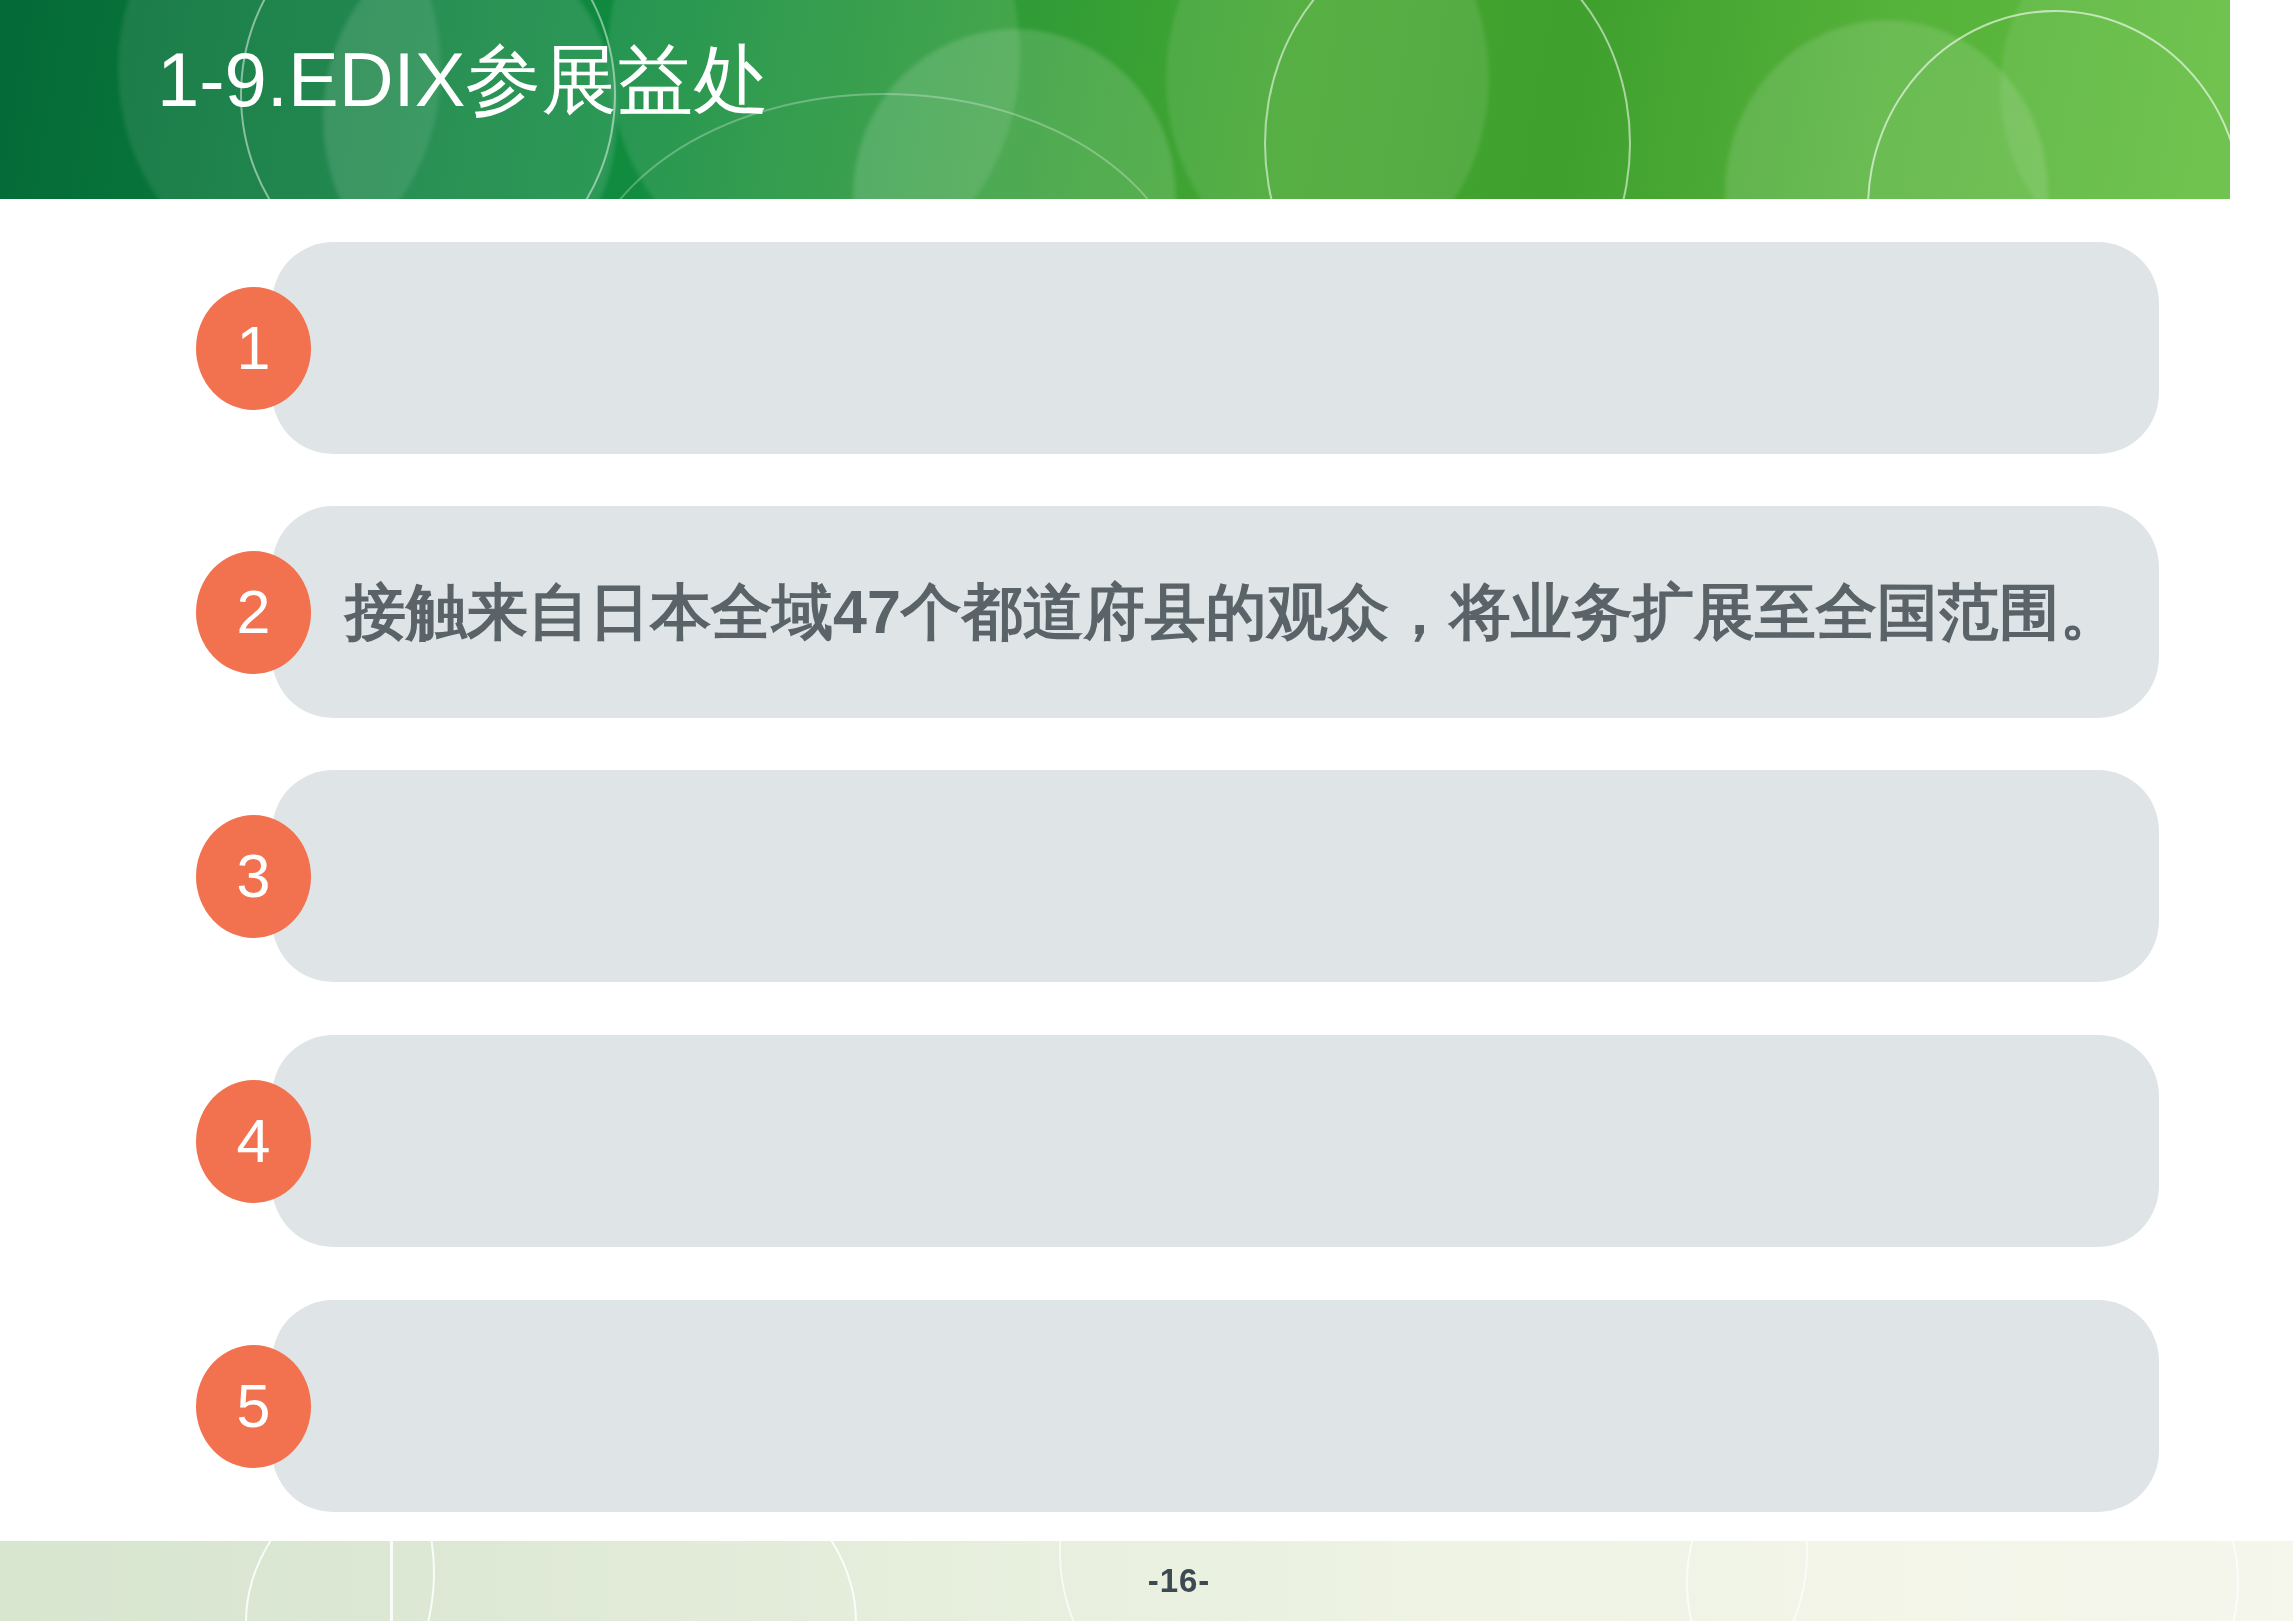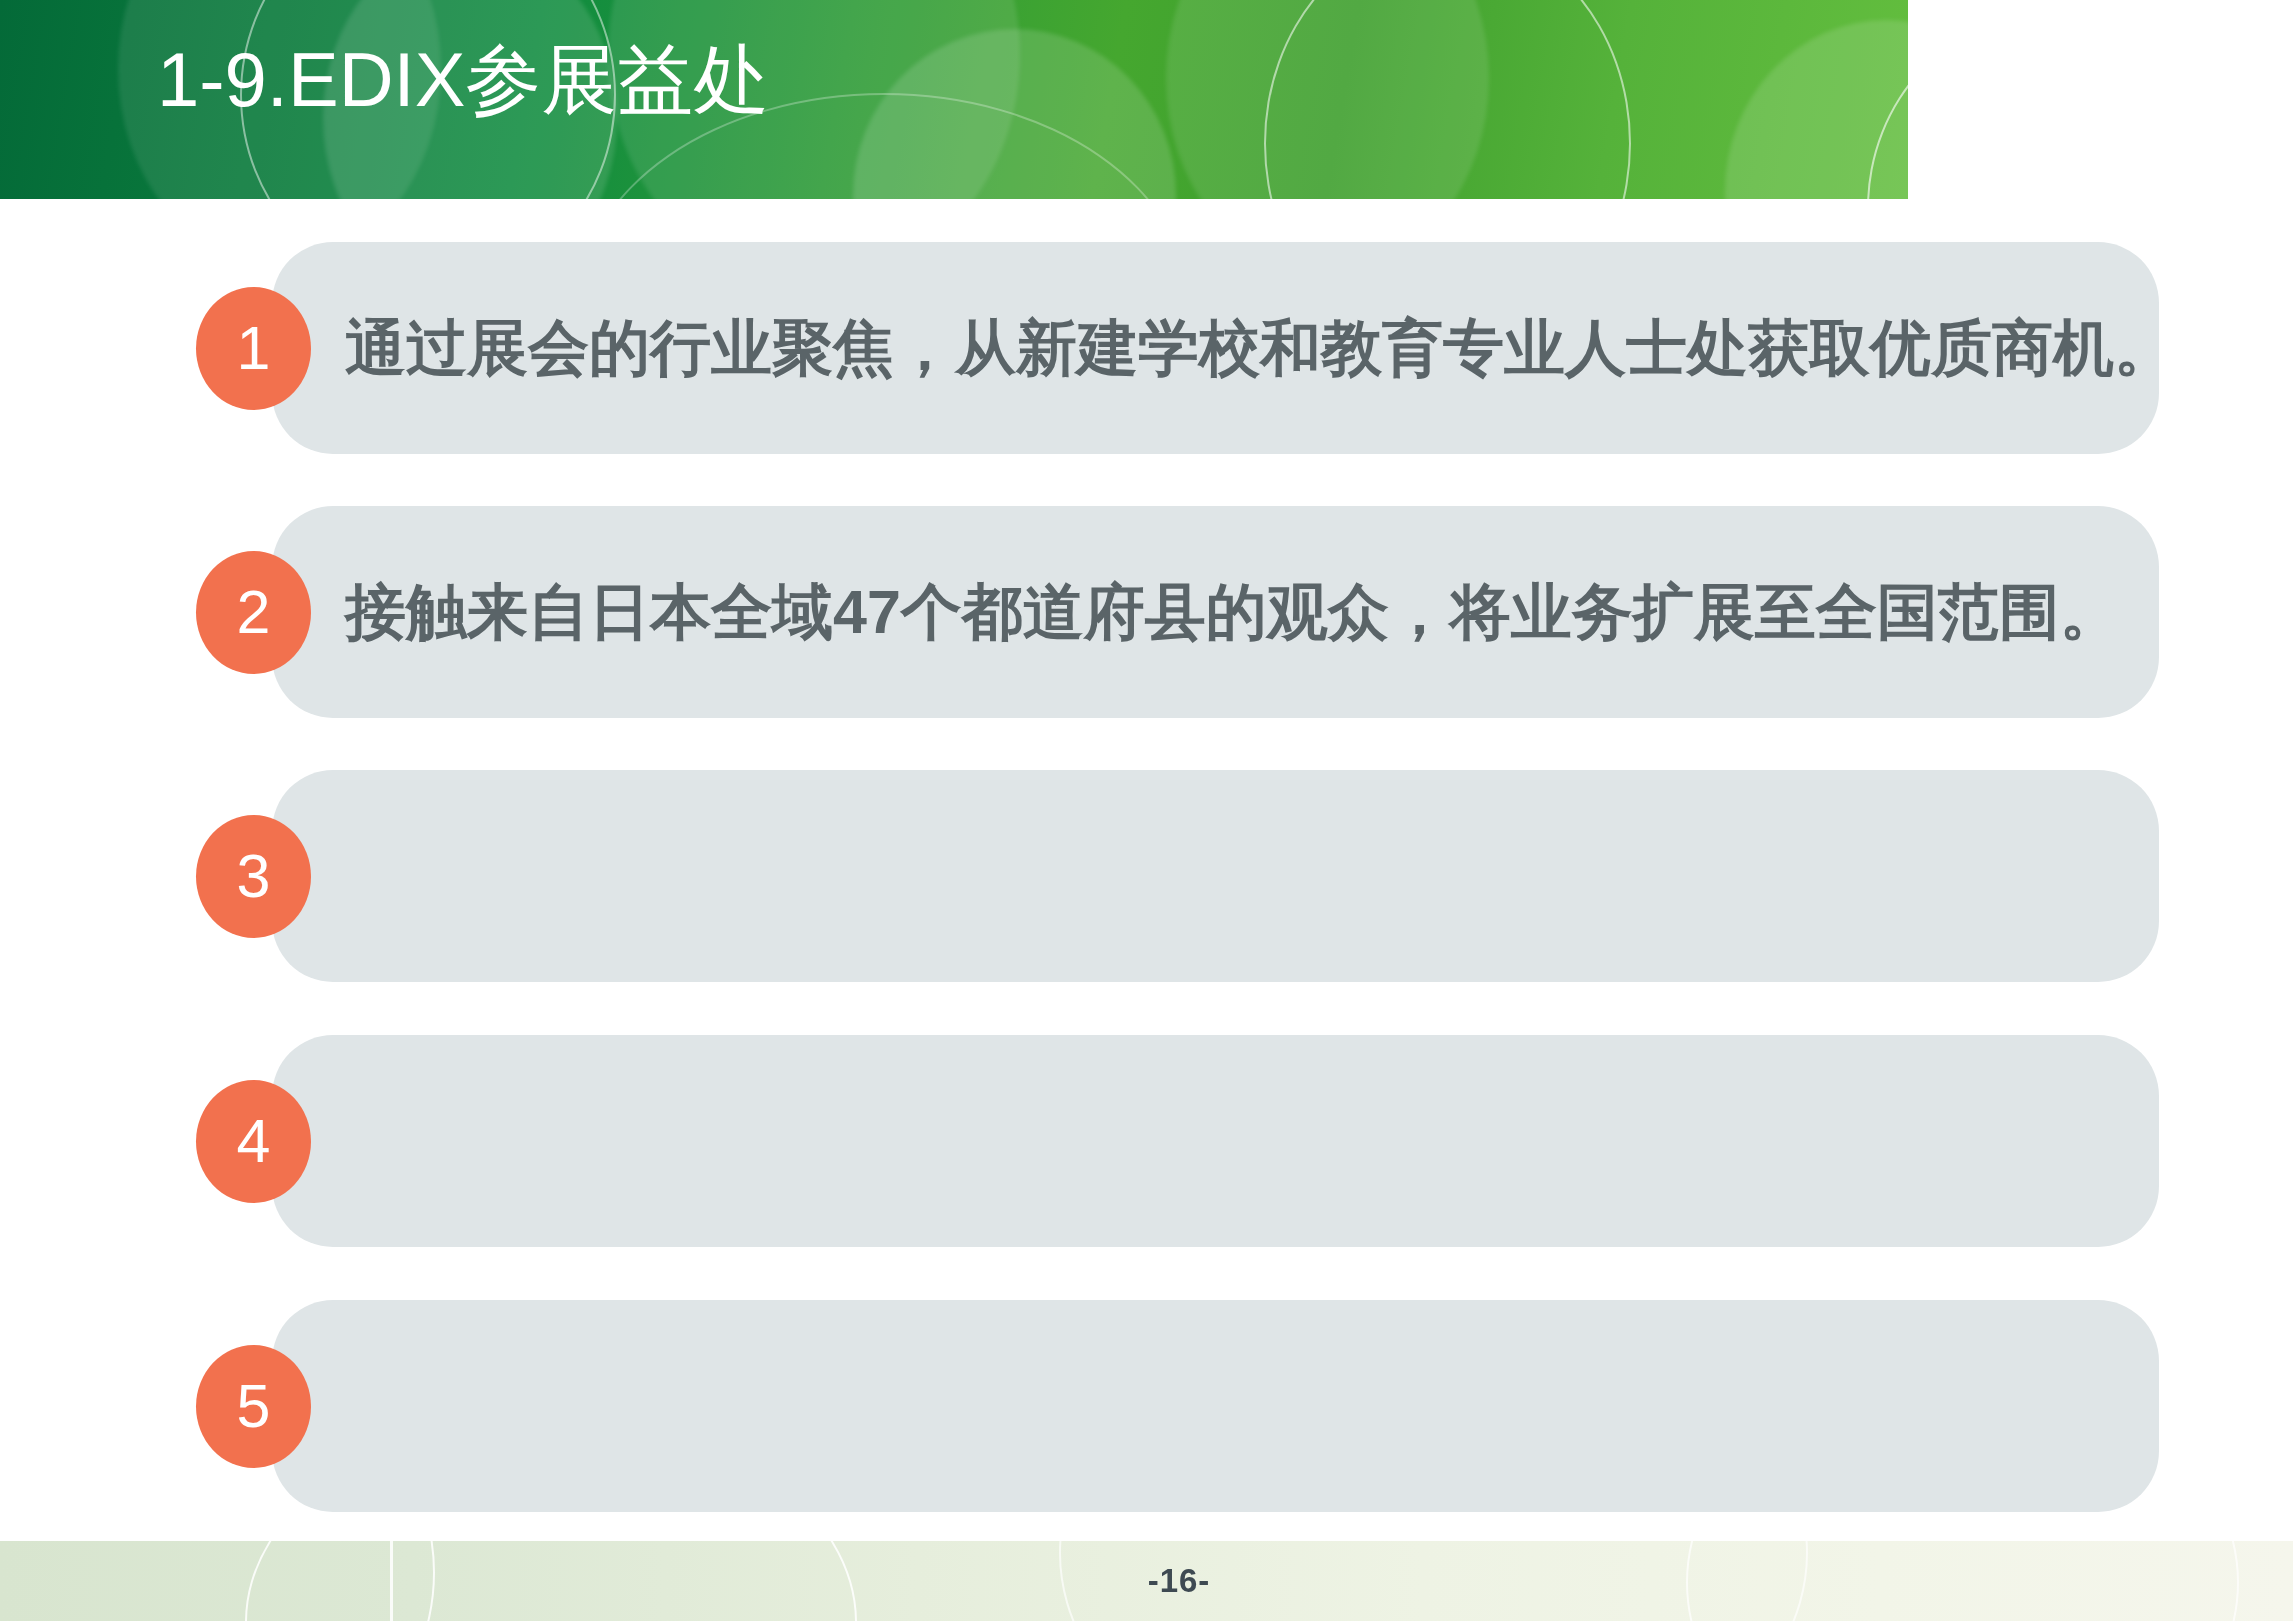--- a/index.html
+++ b/index.html
@@ -12,21 +12,21 @@
     height: 1621px;
     position: relative;
     overflow: hidden;
     font-family: "Liberation Sans", "DejaVu Sans", sans-serif;
   }
 
   
   .header {
     position: absolute;
     left: 0; top: 0;
-    width: 1908px;
+    width: 2230px;
     height: 199px;
     overflow: hidden;
     background: linear-gradient(100deg,
         #046A38 0%,
         #0A7A3C 14%,
         #0F8B3F 28%,
         #2E9B38 44%,
         #45A72F 58%,
         #3FA02E 70%,
         #55B23A 84%,
@@ -194,21 +194,20 @@
   <div class="hdr-ring r3"></div>
   <div class="hdr-ring r4"></div>
   <div class="header-title">1-9.EDIX参展益处</div>
 </div>
 
 <div class="main">
 
   <div class="item-row r0">
     <div class="pill"></div>
     <div class="badge">1</div>
-    <div class="item-text">通过展会的行业聚焦，从新建学校和教育专业人士处获取优质商机。</div>
   </div>
 
   <div class="item-row r1">
     <div class="pill"></div>
     <div class="badge">2</div>
     <div class="item-text">接触来自日本全域47个都道府县的观众，将业务扩展至全国范围。</div>
   </div>
 
   <div class="item-row r2">
     <div class="pill"></div>

